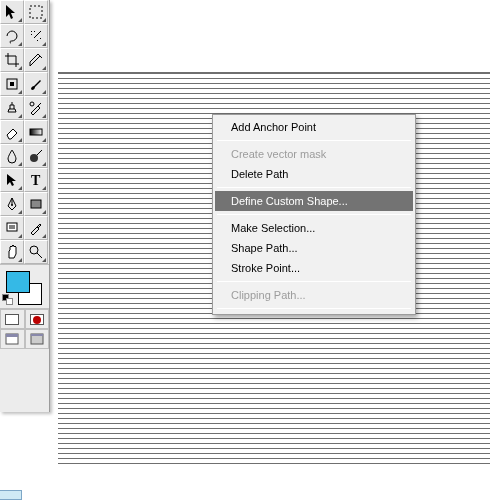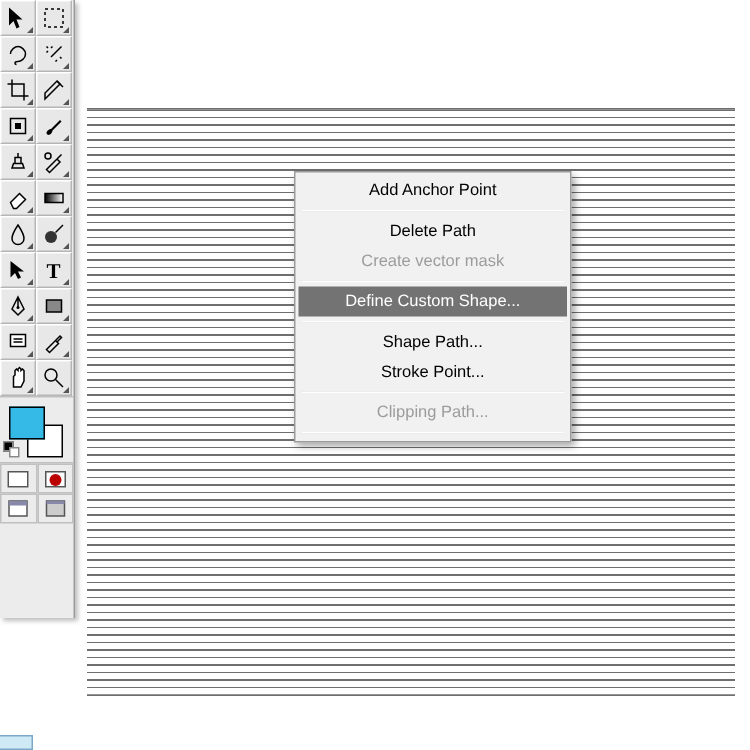--- a/index.html
+++ b/index.html
@@ -97,27 +97,26 @@
     background: #fff;
     display: inline-block;
   }
   .mode-sel .dot {
     width: 8px; height: 8px; border-radius: 50%;
     background: #b00; margin: 1px auto 0;
   }
   
   .ctx-menu {
     position: absolute;
-    left: 196px; top: 114px;
-    width: 185px;
+    left: 212px; top: 114px;
+    width: 204px;
     background: #f1f1f1;
     border: 1px solid #9b9b9b;
     box-shadow: 2px 3px 5px rgba(0,0,0,0.35);
     padding: 2px;
-    text-align: center;
   }
   .ctx-item {
     height: 20px; line-height: 20px;
     padding: 0 16px;
     white-space: nowrap;
   }
   .ctx-item.disabled { color: #9c9c9c; }
   .ctx-item.highlight {
     background: #737373;
     color: #fff;
@@ -321,25 +320,26 @@
           <rect x="1" y="1" width="12" height="10" fill="#ccc" stroke="#555"></rect>
           <rect x="1" y="1" width="12" height="2" fill="#88a"></rect>
         </svg>
       </div>
   </div>
 </div>
 
 <div class="ctx-menu">
   <div class="ctx-item">Add Anchor Point</div>
   <div class="ctx-sep"></div>
+  <div class="ctx-item disabled">Create vector mask</div>
   <div class="ctx-item">Delete Path</div>
-  <div class="ctx-item disabled">Create vector mask</div>
   <div class="ctx-sep"></div>
   <div class="ctx-item highlight">Define Custom Shape...</div>
   <div class="ctx-sep"></div>
+  <div class="ctx-item">Make Selection...</div>
   <div class="ctx-item">Shape Path...</div>
   <div class="ctx-item">Stroke Point...</div>
   <div class="ctx-sep"></div>
   <div class="ctx-item disabled">Clipping Path...</div>
   <div class="ctx-sep"></div>
 </div>
 
 <div class="hscroll"></div>
 
 </body></html>

